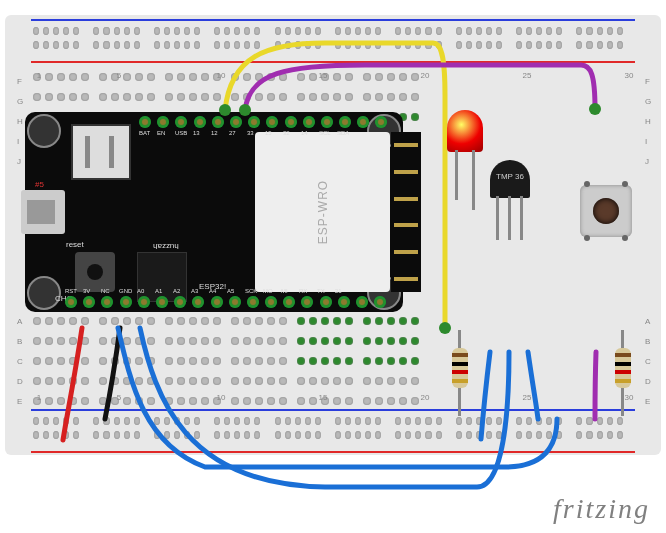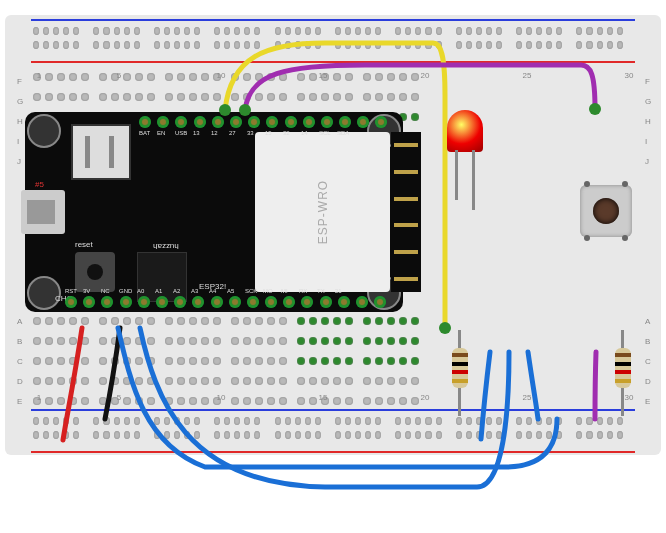--- a/index.html
+++ b/index.html
@@ -768,21 +768,21 @@
     <div class="mount tl"></div>
     <div class="mount bl"></div>
     <div class="mount tr"></div>
     <div class="mount br"></div>
     <div class="usb"></div>
     <div class="jst">
       <div class="pin" style="left:12px"></div>
         <div class="pin" style="left:36px"></div>
     </div>
     <div class="reset-btn"></div>
-    <div class="silk" style="left:50px; top:128px;">reset</div>
+    <div class="silk" style="left:41px; top:128px;">reset</div>
     <div class="silk" style="left:10px; top:68px; color:#d33;">#5</div>
     <div class="silk" style="left:30px; top:182px;">CHG</div>
     <div class="chip" style="left:112px; top:140px; width:48px; height:48px;"></div>
     <div class="silk" style="left:128px; top:130px; transform:rotate(180deg);">huzzah</div>
     <div class="silk" style="left:174px; top:170px;">ESP32!</div>
     <div class="metal-can">
       <span class="esp-label">ESP-WRO</span>
     </div>
     <div class="antenna">
       <div class="trace"></div>
@@ -957,20 +957,29 @@
       </g>
     </svg>
   </div>
 
   <div class="led" style="left:447px; top:110px;">
     <div class="bulb"></div>
     <div class="leg" style="left:8px;"></div>
     <div class="leg" style="left:25px; height:60px;"></div>
   </div>
 
+  <div class="tmp36" style="left:490px; top:160px;">
+    <div class="body">
+      <div class="label">TMP
+36</div>
+    </div>
+    <div class="leg" style="left:6px;"></div>
+    <div class="leg" style="left:18px;"></div>
+    <div class="leg" style="left:30px;"></div>
+  </div>
 
   <div class="btn" style="left:580px; top:185px;">
     <div class="pin" style="left:4px; top:-4px;"></div>
       <div class="pin" style="right:4px; top:-4px;"></div>
     <div class="pin" style="left:4px; bottom:-4px;"></div>
       <div class="pin" style="right:4px; bottom:-4px;"></div>
   </div>
 
   <div class="resistor" style="left:454px; top:330px; height:86px;">
     <div class="lead" style="top:0; height:20px;"></div>
@@ -987,13 +996,14 @@
     <div class="lead" style="top:0; height:20px;"></div>
     <div class="body" style="top:18px;">
       <div class="band b-brown"></div>
         <div class="band b-black"></div>
         <div class="band b-red"></div>
         <div class="band b-gold"></div>
     </div>
     <div class="lead" style="top:58px; height:28px;"></div>
   </div>
 
+  <div class="fritzing">fritzing</div>
 </div>
 
 </body></html>

